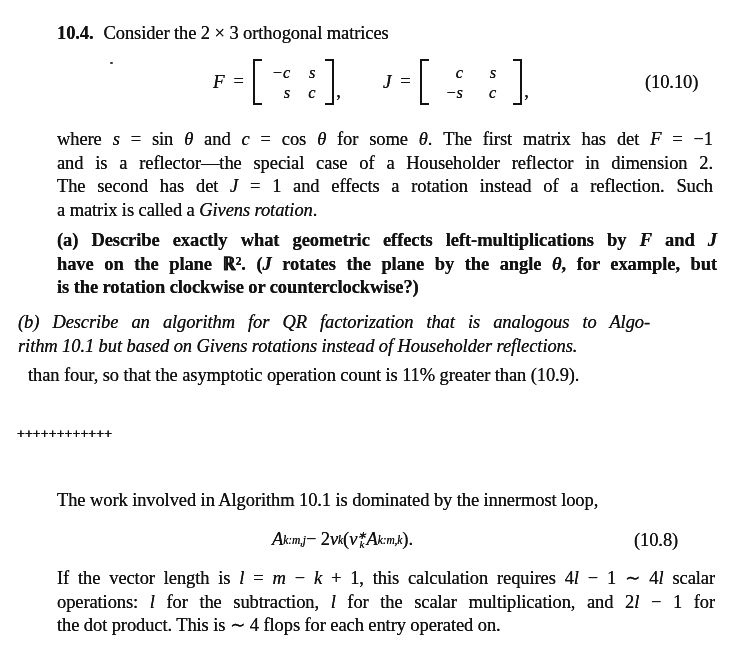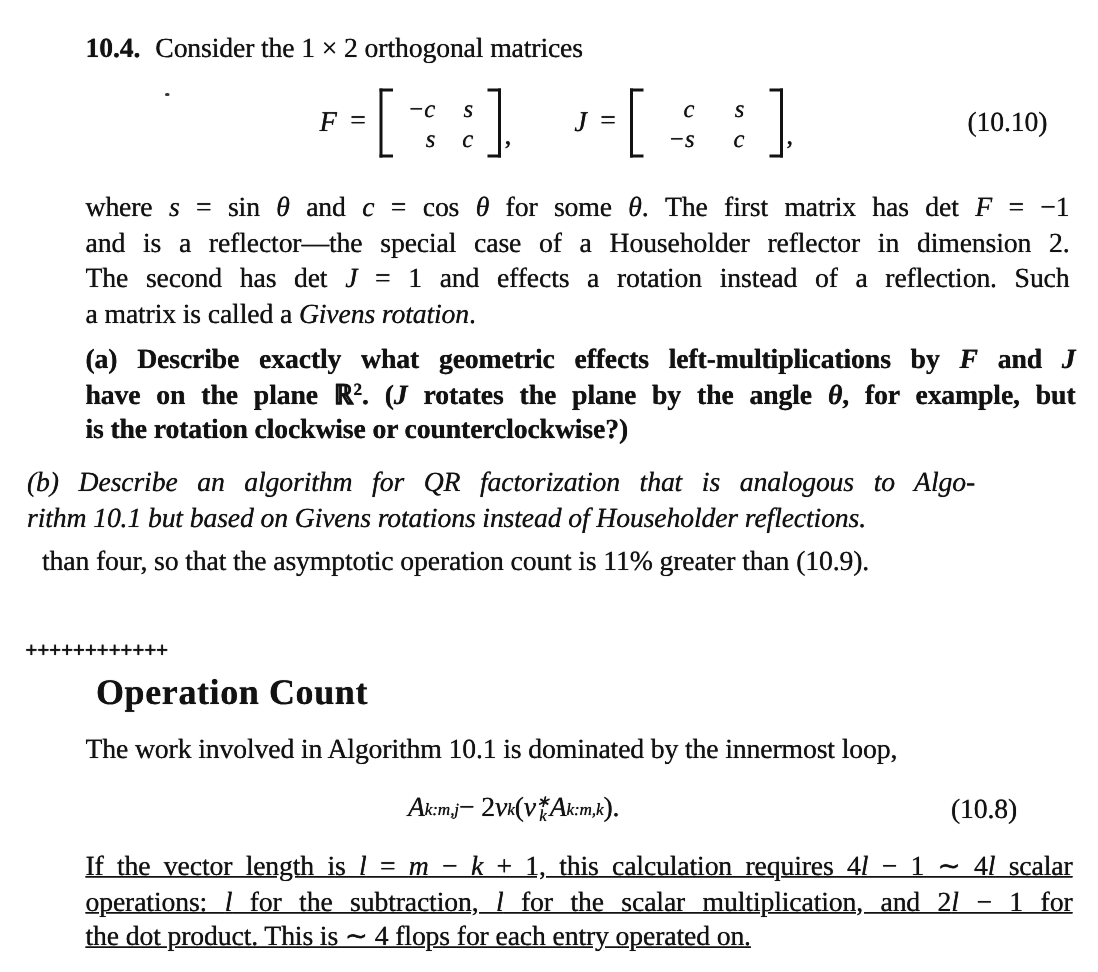--- a/index.html
+++ b/index.html
@@ -51,21 +51,21 @@
   
   .heading { font-weight:bold; font-size:24px; line-height:26px; letter-spacing:0.4px; }
   .speck { width:3px; height:2px; background:#3a3a3a; border-radius:1px; }
 </style>
 </head>
 <body>
 
 <div class="page">
 
   <div class="abs title" style="left:57px; top:22px; width:660px;">
-    <span class="num">10.4.</span><span>Consider the 1 × 2 orthogonal matrices</span>
+    <span class="num">10.4.</span><span>Consider the 2 × 3 orthogonal matrices</span>
   </div>
 
   <div class="abs speck" style="left:110px; top:62px;"></div>
 
   <div class="abs eqblock" style="top:54px; height:56px;">
     <div class="eqrow" style="left:213px;">
       <span class="mvar">F</span>
       <span class="eqsign">=</span>
       <span class="matwrap">
         <span class="br brL"></span>
@@ -113,31 +113,30 @@
       <div class="tline">(b) Describe an algorithm for QR factorization that is analogous to Algo-</div>
       <div class="tline last">rithm 10.1 but based on Givens rotations instead of Householder reflections.</div>
     </div>
 
   <div class="abs" style="left:28px; top:364px; width:665px;">
       <div class="tline last">than four, so that the asymptotic operation count is 11% greater than (10.9).</div>
     </div>
 
   <div class="abs plusrow" style="left:17px; top:422px;">++++++++++++</div>
 
-  <div class="abs heading" style="left:64px; top:449px;">Operation Count</div>
 
   <div class="abs" style="left:57px; top:489px; width:660px;">The work involved in Algorithm 10.1 is dominated by the innermost loop,</div>
 
   <div class="abs eqblock" style="top:521px; height:38px;">
     <div class="eqrow math" style="left:272px;"><i>A</i><sub>k:m,j</sub> − 2<i>v</i><sub>k</sub>(<i>v</i><span class="stk">
           <span>∗</span>
           <span>k</span>
         </span><i>A</i><sub>k:m,k</sub>).</div>
     <div class="eqlabel" style="left:634px; top:8px;">(10.8)</div>
   </div>
 
-  <div class="abs" style="left:57px; top:567px; width:658px;text-decoration:underline;">
+  <div class="abs" style="left:57px; top:567px; width:658px;">
       <div class="tline">If the vector length is <i>l</i> = <i>m</i> − <i>k</i> + 1, this calculation requires 4<i>l</i> − 1 ∼ 4<i>l</i> scalar</div>
       <div class="tline">operations: <i>l</i> for the subtraction, <i>l</i> for the scalar multiplication, and 2<i>l</i> − 1 for</div>
       <div class="tline last">the dot product.  This is ∼ 4 flops for each entry operated on.</div>
     </div>
 
 </div>
 
 </body></html>

